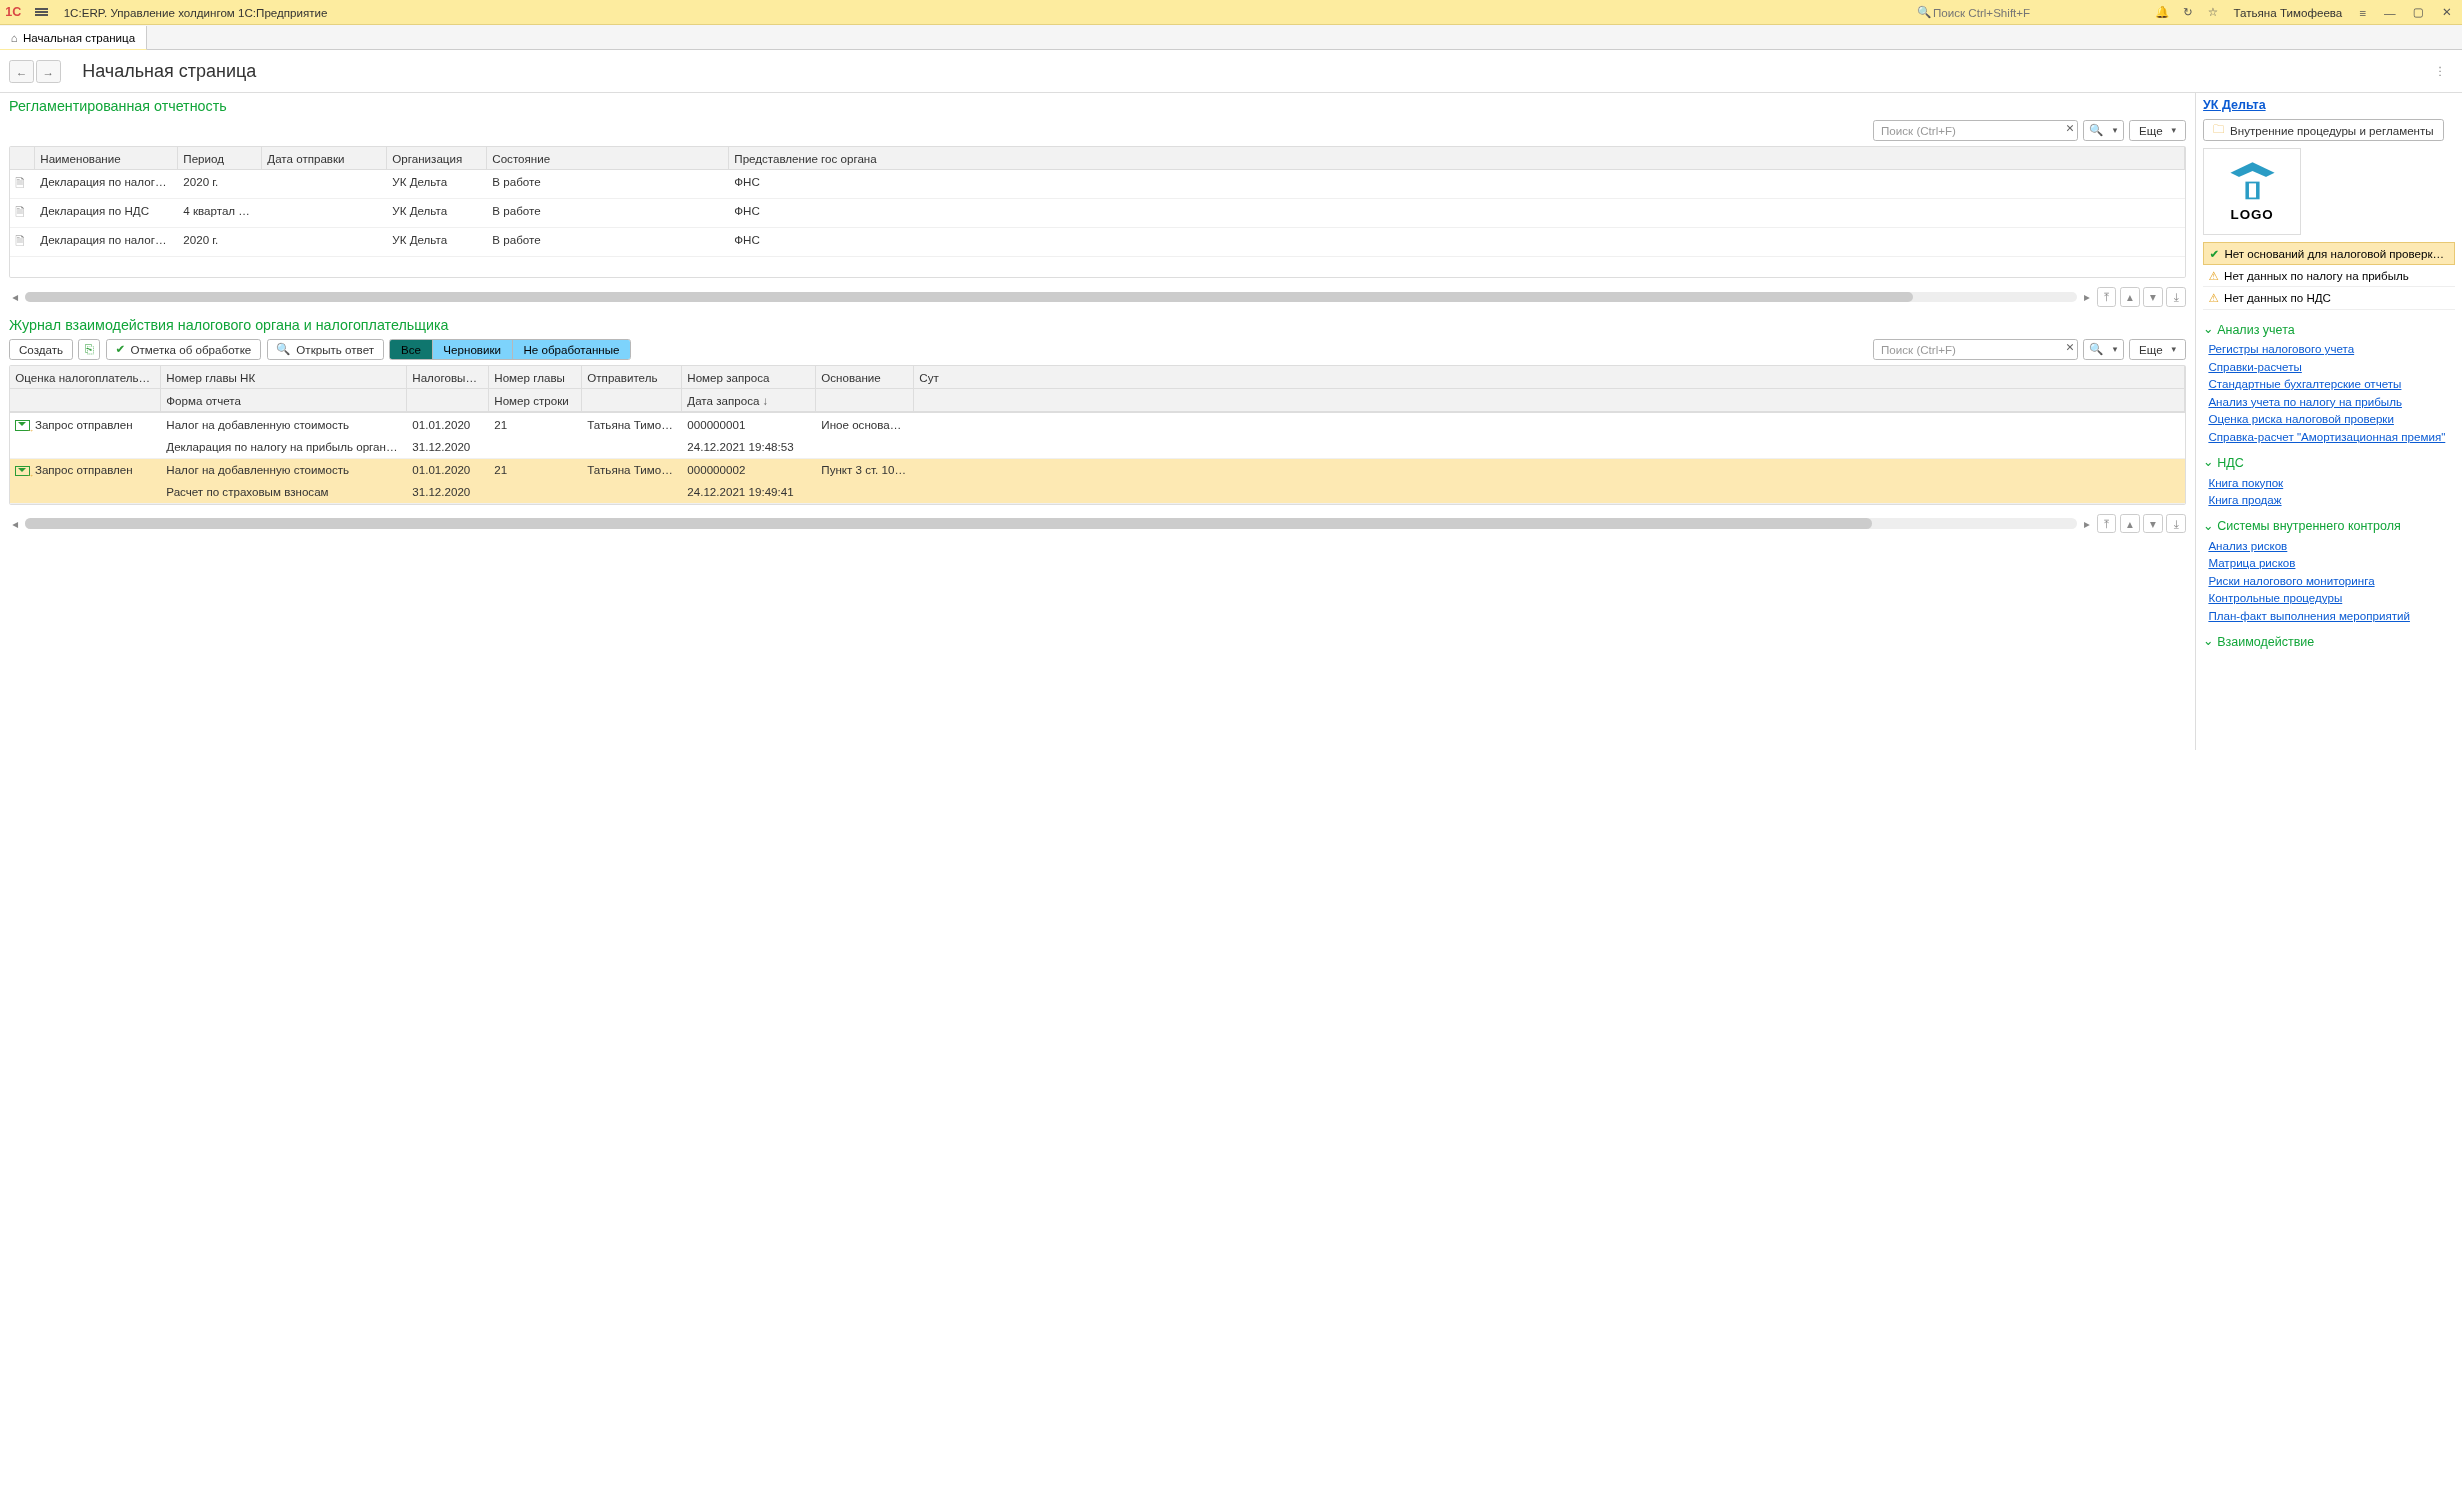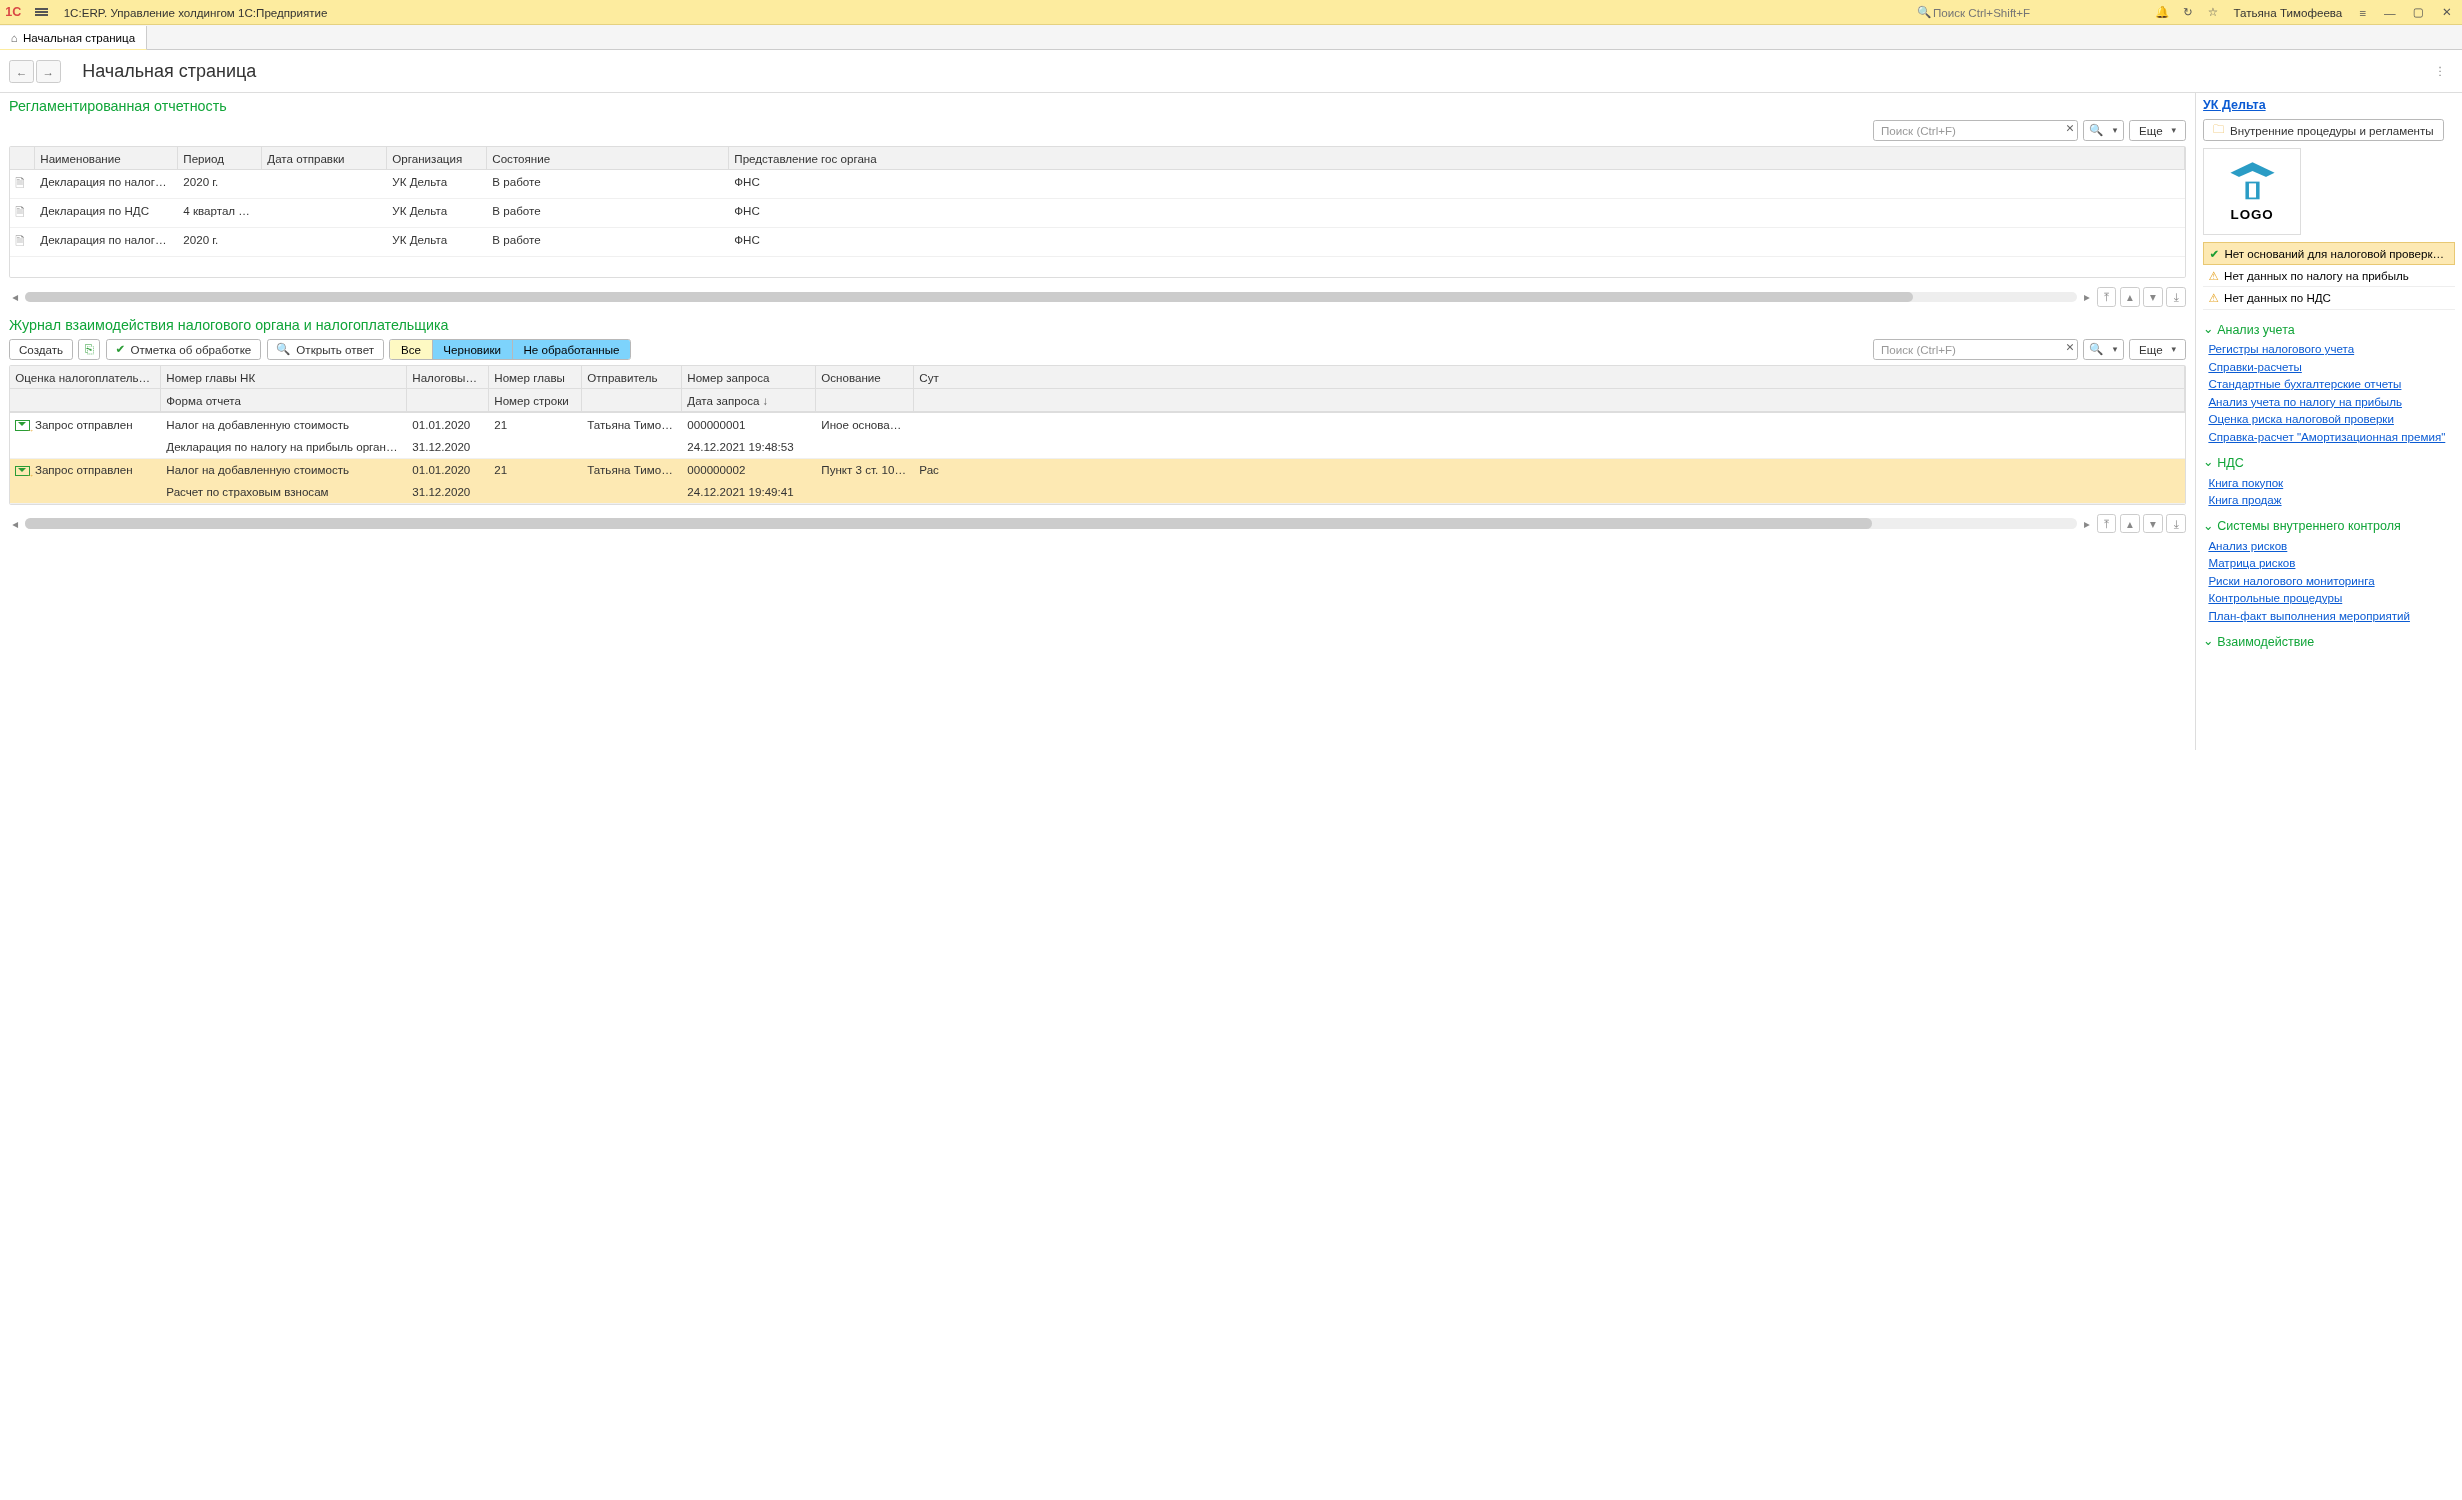--- a/index.html
+++ b/index.html
@@ -70,21 +70,21 @@
 .journal .head .hrow:last-child{border-bottom:0.9px solid #ddd;}
 .journal .row { display:block; }
 .journal .row .brow { display:grid; grid-template-columns: 151px 246px 82px 93px 100px 134px 98px 1fr; }
 .journal .row.selected { background: #fde9b3; }
 .journal .body { max-height: 232px; }
 
 .filter-tabs { display:inline-flex; border-radius:2.7px; overflow:hidden; border:0.9px solid #b8b8b8;}
 .filter-tabs .ftab { padding:2.7px 10.7px; background:#fff; border-right:0.9px solid #b8b8b8; cursor:pointer;}
 .filter-tabs .ftab:last-child{border-right:none;}
 .filter-tabs .ftab.active { background: #7dd3fc; }
-.filter-tabs .ftab.sel { background: #fef9c3; }
+.filter-tabs .ftab.sel { background: #0f766e; }
 
 .sort-desc::after{ content:" ↓"; color:#666; }
 
 
 .mail-icon{ display:inline-block; width:14.3px; height:10.7px; border:0.9px solid #2a9c35; position:relative; margin-right:5.3px; vertical-align:middle;}
 .mail-icon::before{content:""; position:absolute; left:1.8px; top:0.9px; width:0; height:0; border-left:4.5px solid transparent; border-right:4.5px solid transparent; border-top:4.5px solid #2a9c35;}
 .mail-icon.out::after{content:"→"; position:absolute; right:-5.3px; bottom:-3.6px; font-size:8px; color:#e7a931;}
 
 
 .right a.company { color:#0b5bd3; text-decoration: underline; font-weight:bold; font-size:12.5px;}
@@ -293,21 +293,20 @@
           </div>
           <div class="row selected">
             <div class="brow">
     <div class="cell"><span class="mail-icon out"></span>Запрос отправлен</div>
     <div class="cell">Налог на добавленную стоимость</div>
     <div class="cell">01.01.2020</div>
     <div class="cell">21</div>
     <div class="cell">Татьяна Тимофеева</div>
     <div class="cell">000000002</div>
     <div class="cell">Пункт 3 ст. 105.29 НК РФ …</div>
-    <div class="cell">Рас</div>
   </div>
             <div class="brow">
     <div class="cell"></div>
     <div class="cell">Расчет по страховым взносам</div>
     <div class="cell">31.12.2020</div>
     <div class="cell"></div>
     <div class="cell"></div>
     <div class="cell">24.12.2021 19:49:41</div>
     <div class="cell"></div>
               <div class="cell"></div>

